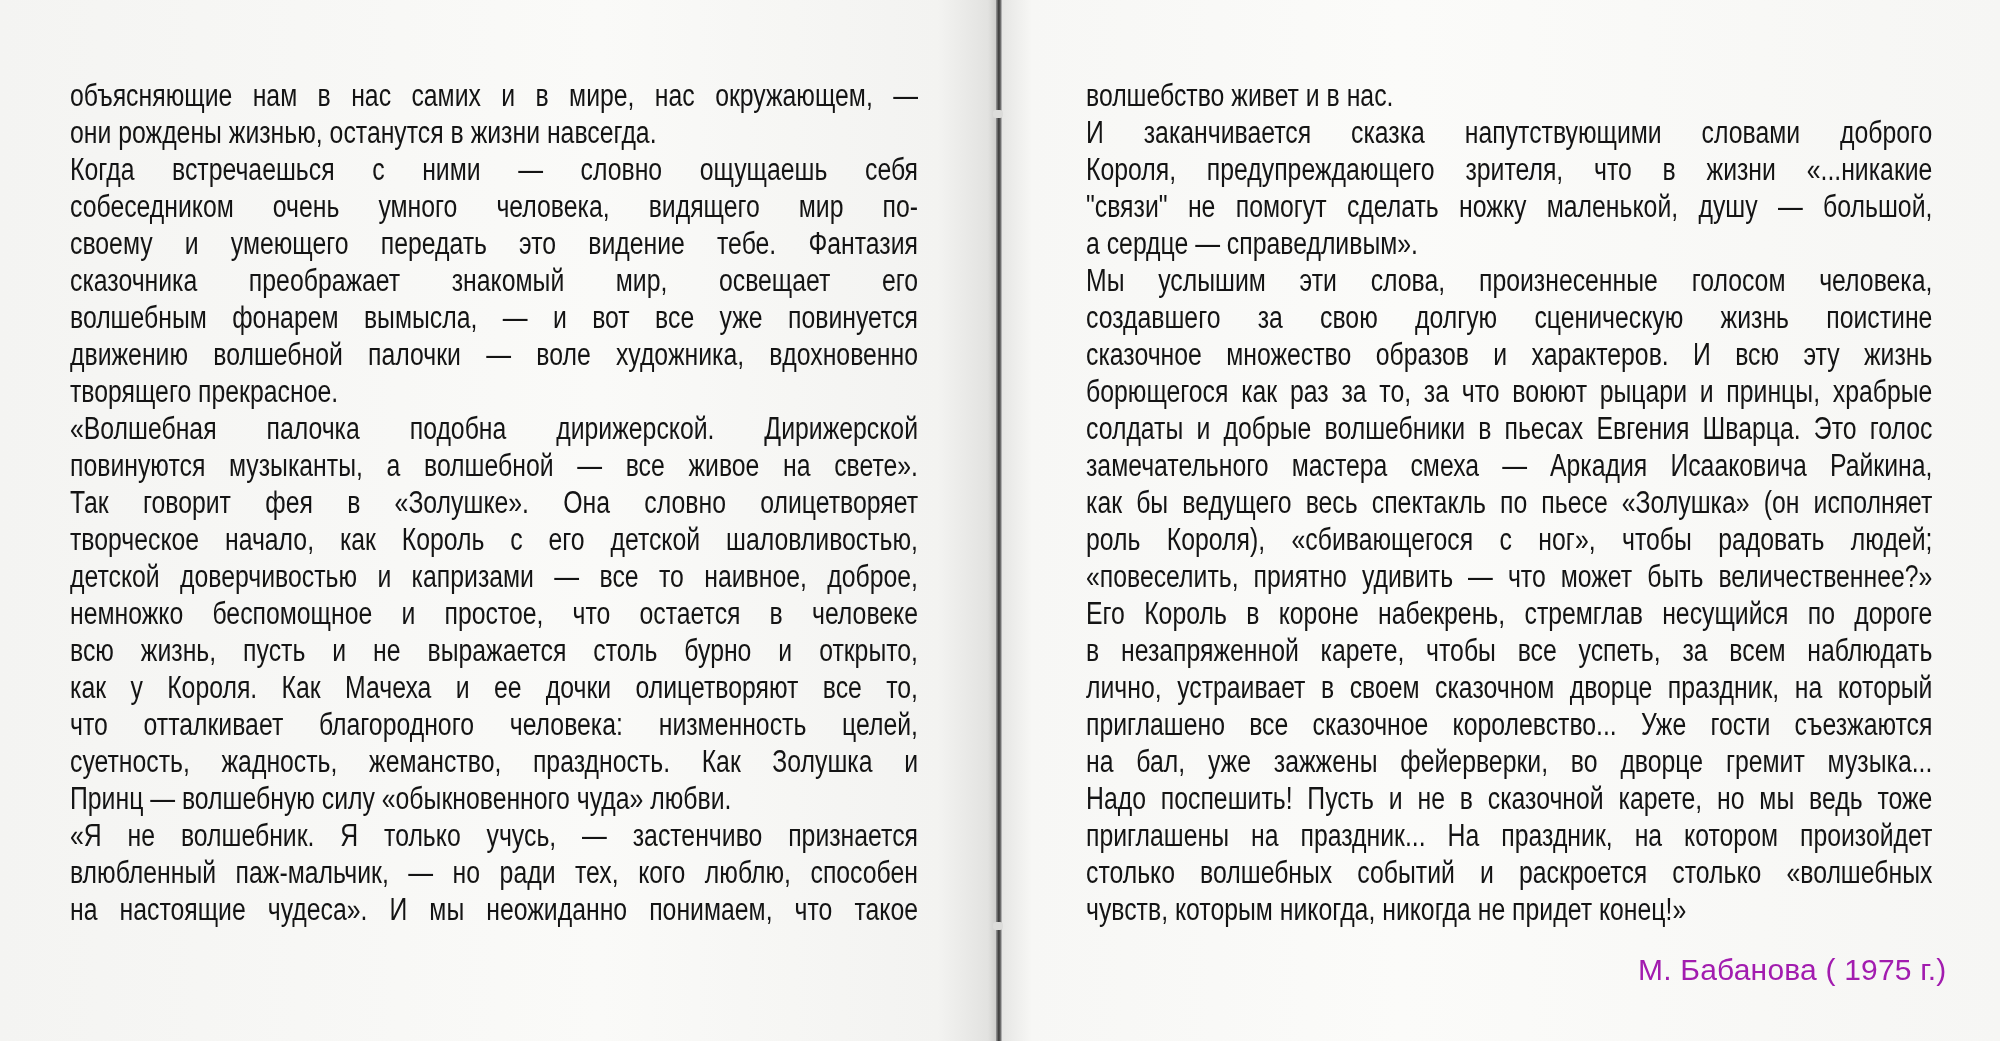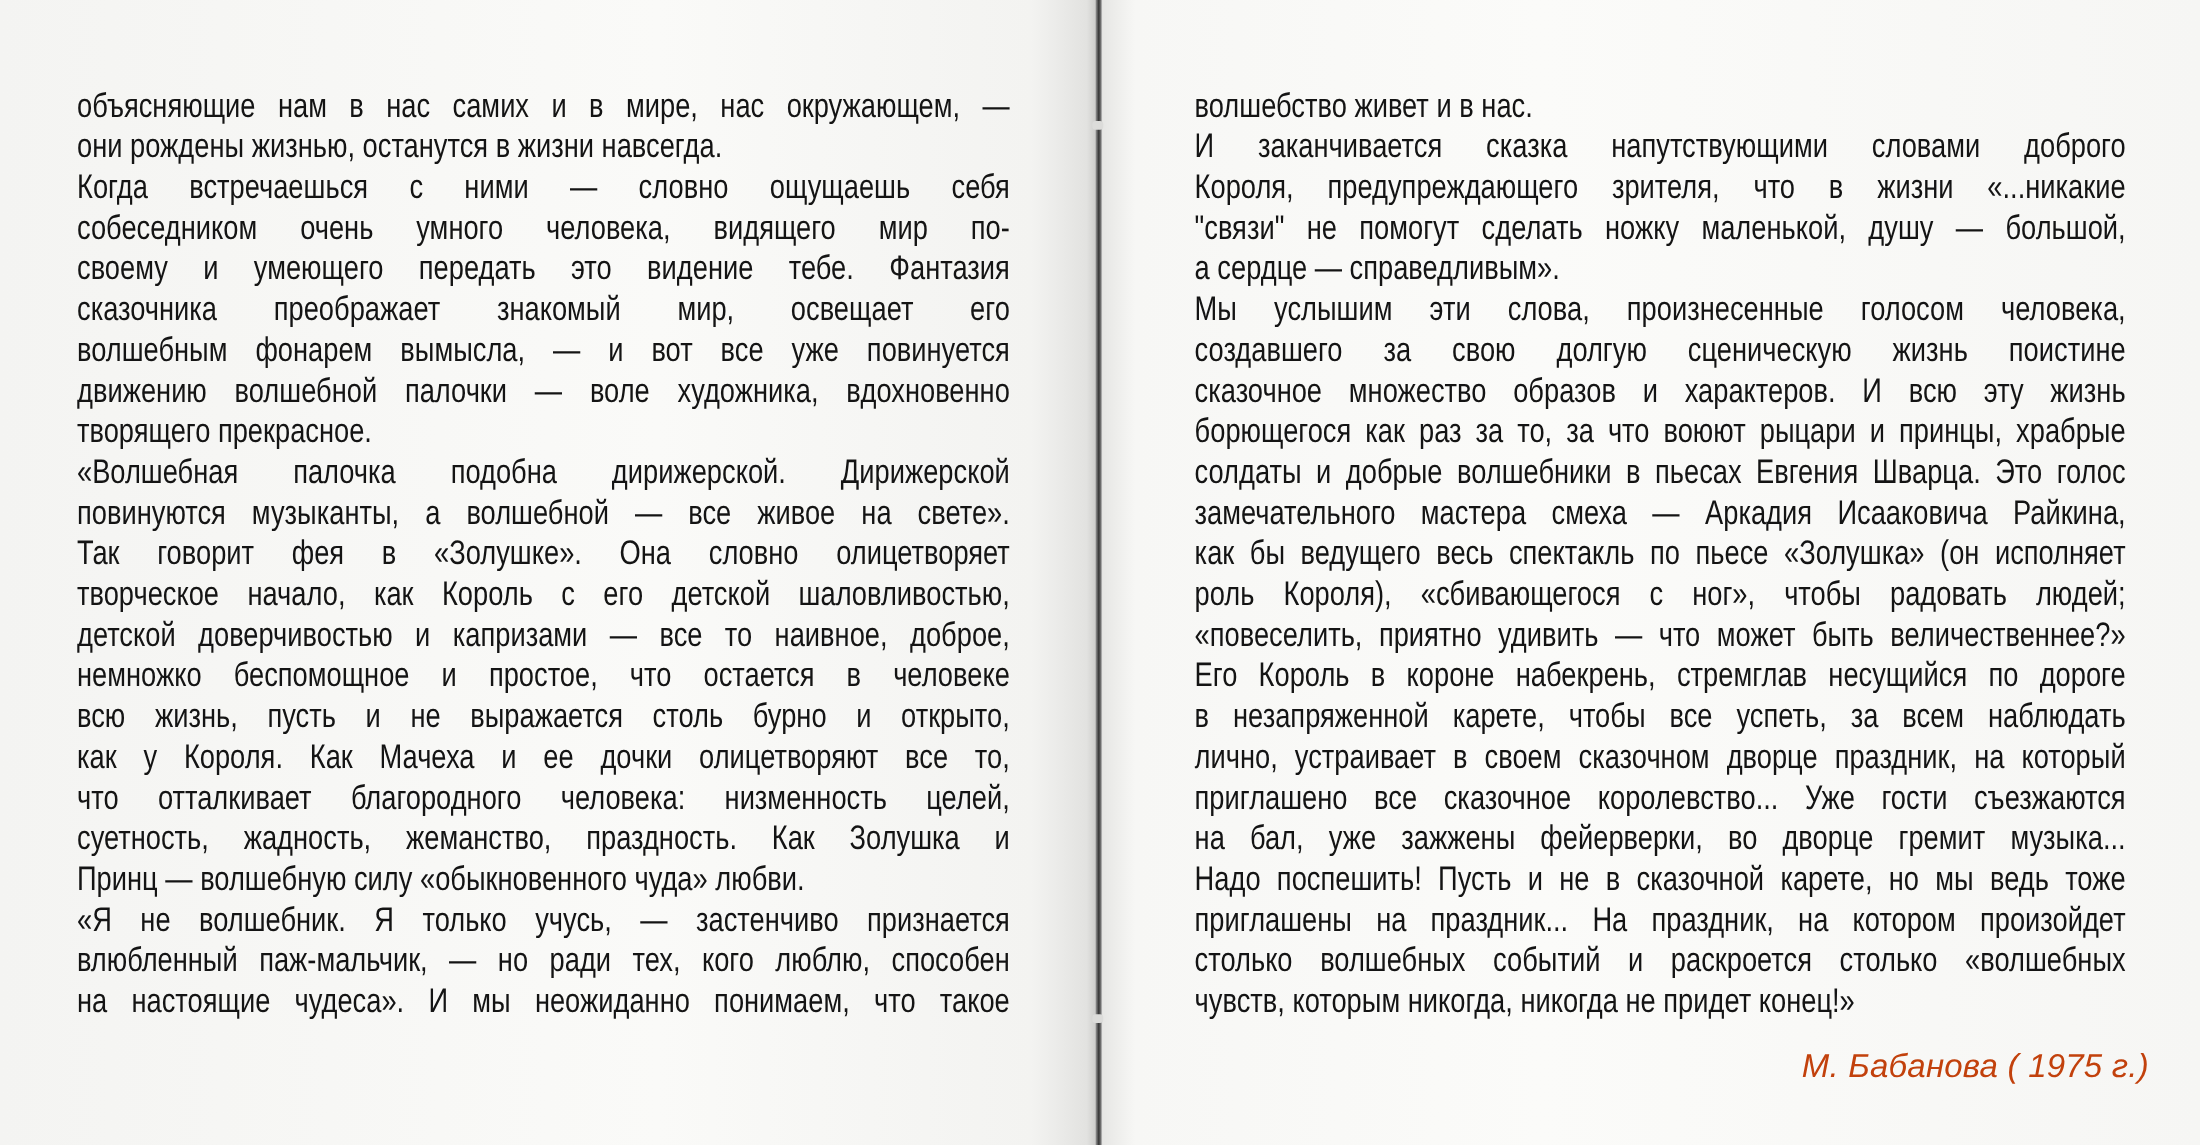--- a/index.html
+++ b/index.html
@@ -70,23 +70,22 @@
     overflow: hidden;
   }
   .col-left .line.full { width: 1060px; }
   .col-right .line.full { width: 1058px; }
   .signature {
     position: absolute;
     left: 1638px;
     top: 952px;
     font-size: 30px;
     line-height: 36px;
-    font-style: italic;
     white-space: nowrap;
-    color: #c2410c;
+    color: #a21caf;
     letter-spacing: 0.2px;
   }
 </style>
 </head>
 <body>
 
 <div class="page page-left"></div>
 <div class="page page-right"></div>
 <div class="spine"></div>
 <div class="staple" style="top:110px"></div>

